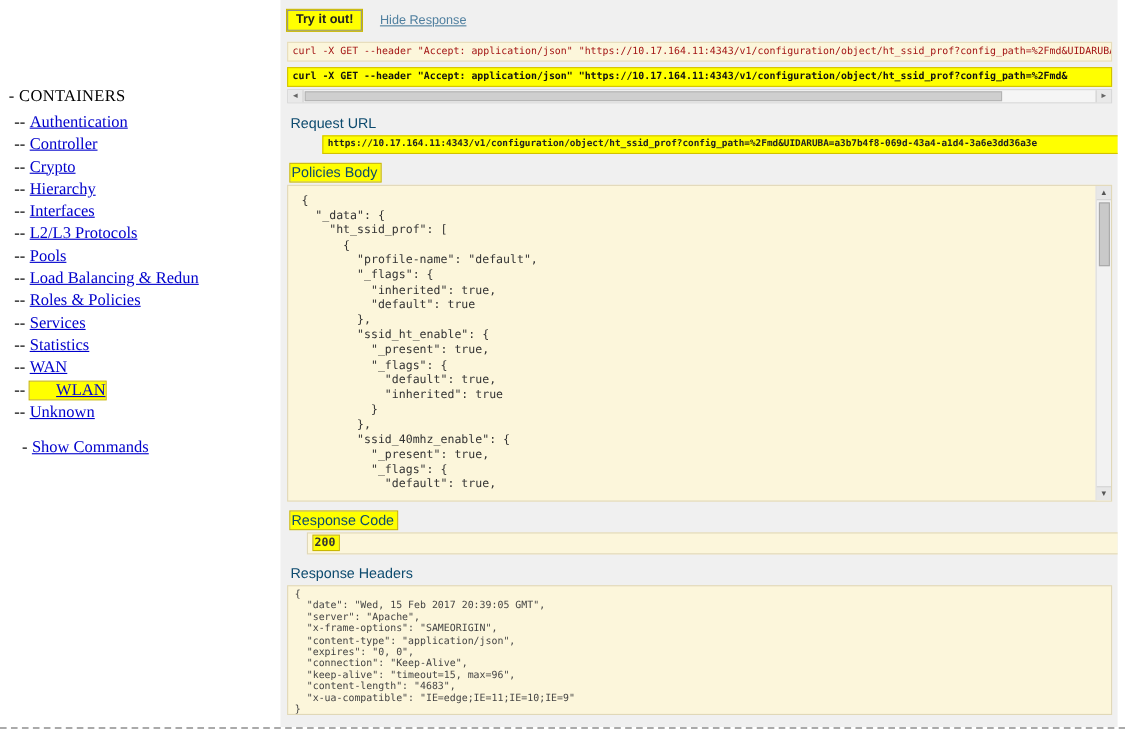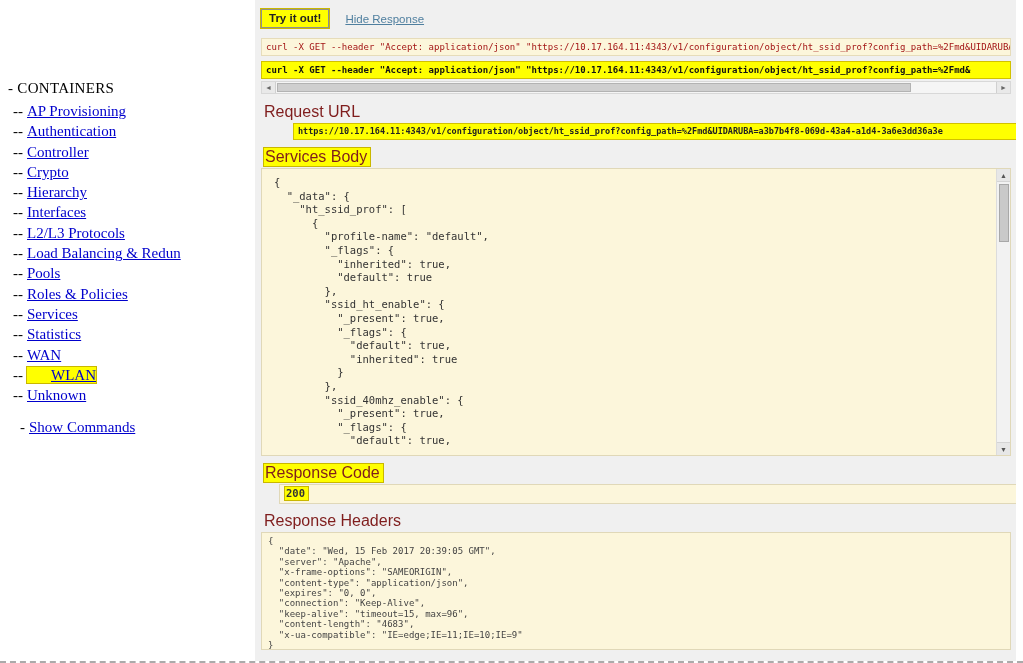--- a/index.html
+++ b/index.html
@@ -52,21 +52,21 @@
   .h-arrow {
     width:14px; height:100%; text-align:center; font-size:7px; color:#666;
     line-height:11px; background:#e9e9e9; cursor:pointer; user-select:none;
   }
   .h-arrow.left  { border-right:1px solid #d0d0d0; }
   .h-arrow.right { border-left:1px solid #d0d0d0; }
   .htrack { flex:1; position:relative; height:100%; }
   .hthumb { position:absolute; left:1px; top:1px; height:9px; width:88%;
             background:#cfcfcf; border:1px solid #b3b3b3; cursor:pointer; }
 
-  .section-heading { font-size:16px; line-height:15px; color:#7f1d1d; margin:0 0 4px 3px; }
+  .section-heading { font-size:13px; line-height:15px; color:#0c4a6e; margin:0 0 4px 3px; }
   .hl-span { background:#ffff00; outline:1px solid #c9b700; padding:0 3px 1px 1px; }
 
   .url-box {
     width:750px; height:17px; background:#ffff00; border:1px solid #d2c100;
     font-family:"DejaVu Sans Mono", monospace; font-size:8.5px; line-height:15px;
     font-weight:bold; color:#222; white-space:pre; overflow:hidden;
     padding:0 4px; margin-bottom:9px;margin-left:32px;
   }
 
   .body-box {
@@ -109,45 +109,42 @@
 </style>
 </head>
 <body>
 
 <div class="page">
 
   <div class="sidebar">
     <div class="sidebar-heading">- CONTAINERS</div>
 
     <div class="nav-item">
-      <span class="dash">--</span><a class="nav-link">AP Provisioning</a>
-    </div>
-    <div class="nav-item">
       <span class="dash">--</span><a class="nav-link">Authentication</a>
     </div>
     <div class="nav-item">
       <span class="dash">--</span><a class="nav-link">Controller</a>
     </div>
     <div class="nav-item">
       <span class="dash">--</span><a class="nav-link">Crypto</a>
     </div>
     <div class="nav-item">
       <span class="dash">--</span><a class="nav-link">Hierarchy</a>
     </div>
     <div class="nav-item">
       <span class="dash">--</span><a class="nav-link">Interfaces</a>
     </div>
     <div class="nav-item">
       <span class="dash">--</span><a class="nav-link">L2/L3 Protocols</a>
     </div>
     <div class="nav-item">
+      <span class="dash">--</span><a class="nav-link">Pools</a>
+    </div>
+    <div class="nav-item">
       <span class="dash">--</span><a class="nav-link">Load Balancing &amp; Redun</a>
-    </div>
-    <div class="nav-item">
-      <span class="dash">--</span><a class="nav-link">Pools</a>
     </div>
     <div class="nav-item">
       <span class="dash">--</span><a class="nav-link">Roles &amp; Policies</a>
     </div>
     <div class="nav-item">
       <span class="dash">--</span><a class="nav-link">Services</a>
     </div>
     <div class="nav-item">
       <span class="dash">--</span><a class="nav-link">Statistics</a>
     </div>
@@ -181,21 +178,21 @@
       <div class="htrack">
         <div class="hthumb"></div>
       </div>
       <span class="h-arrow right">►</span>
     </div>
 
     <div class="section-heading">Request URL</div>
     <pre class="url-box">https://10.17.164.11:4343/v1/configuration/object/ht_ssid_prof?config_path=%2Fmd&amp;UIDARUBA=a3b7b4f8-069d-43a4-a1d4-3a6e3dd36a3e</pre>
 
     <div class="section-heading">
-      <span class="hl-span">Services Body</span>
+      <span class="hl-span">Policies Body</span>
     </div>
     <div class="body-box">
       <pre>{
   "_data": {
     "ht_ssid_prof": [
       {
         "profile-name": "default",
         "_flags": {
           "inherited": true,
           "default": true

